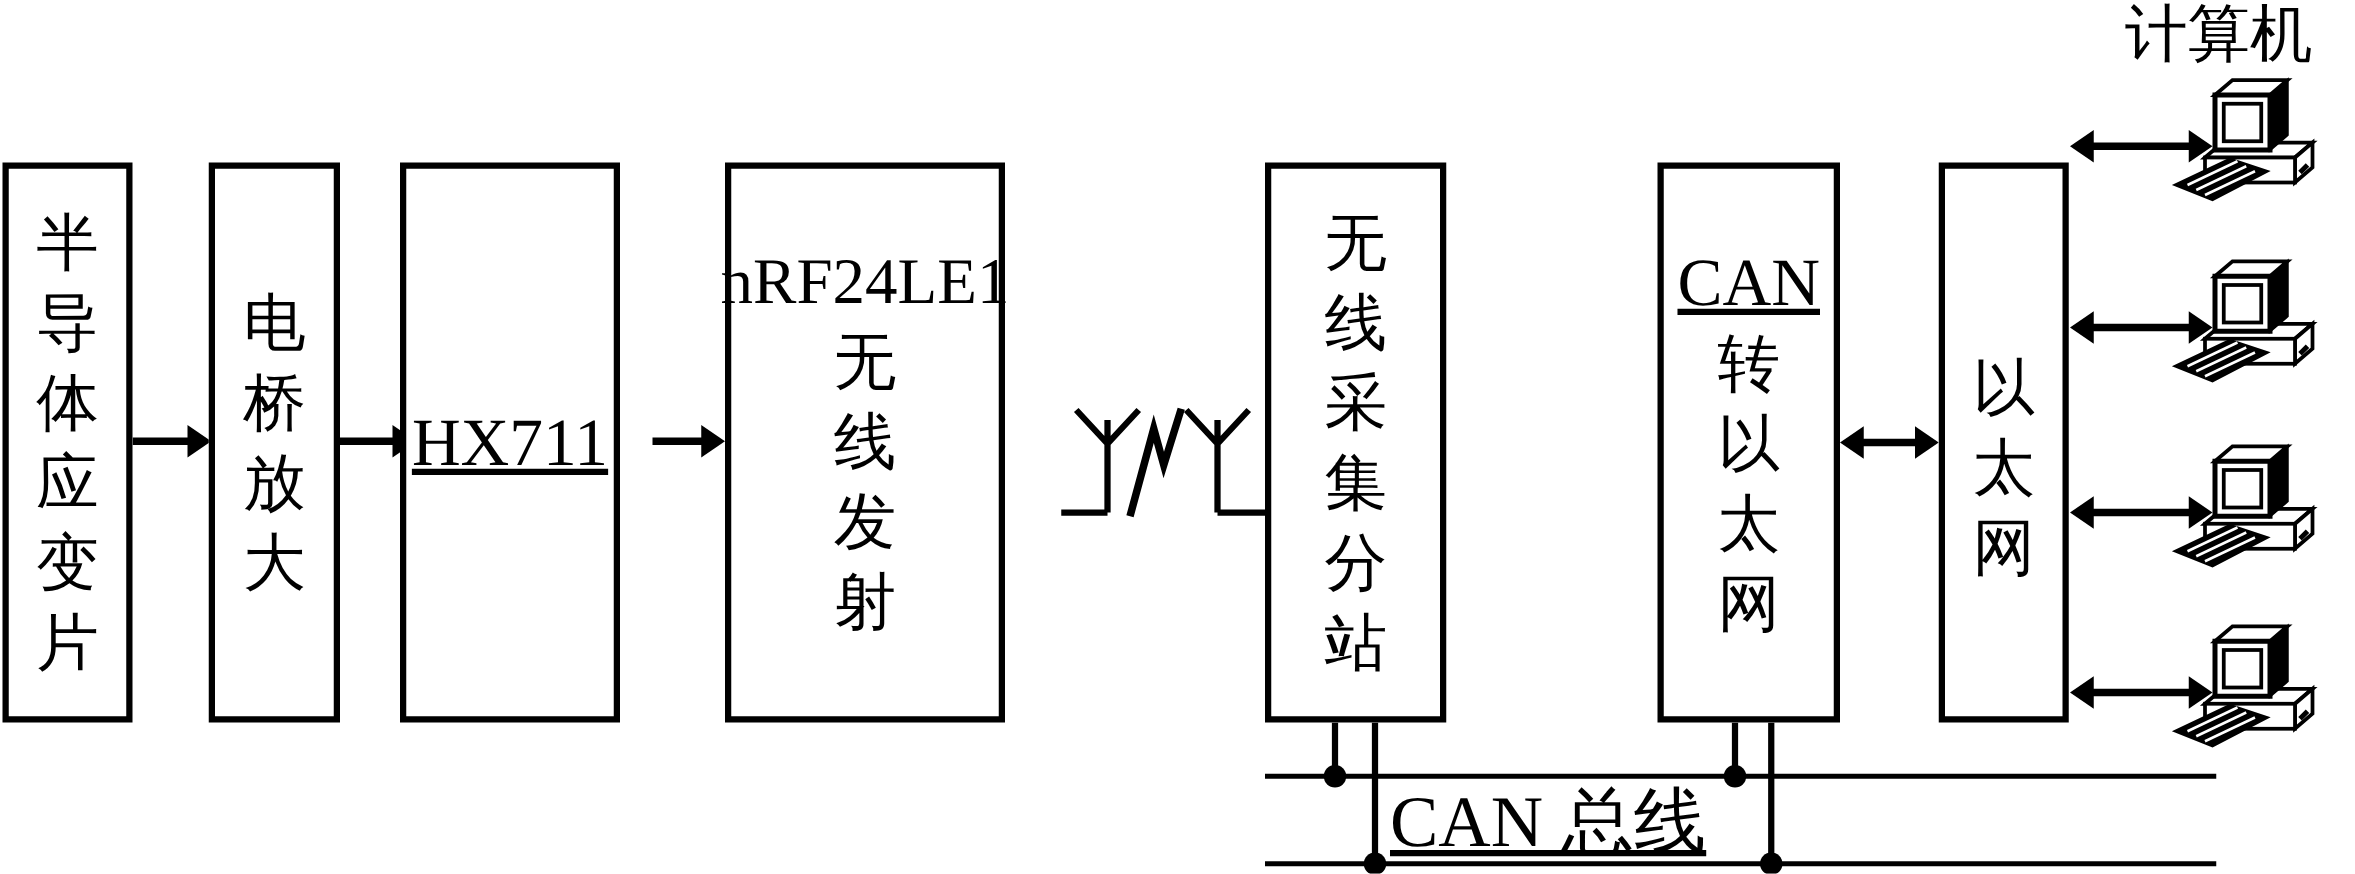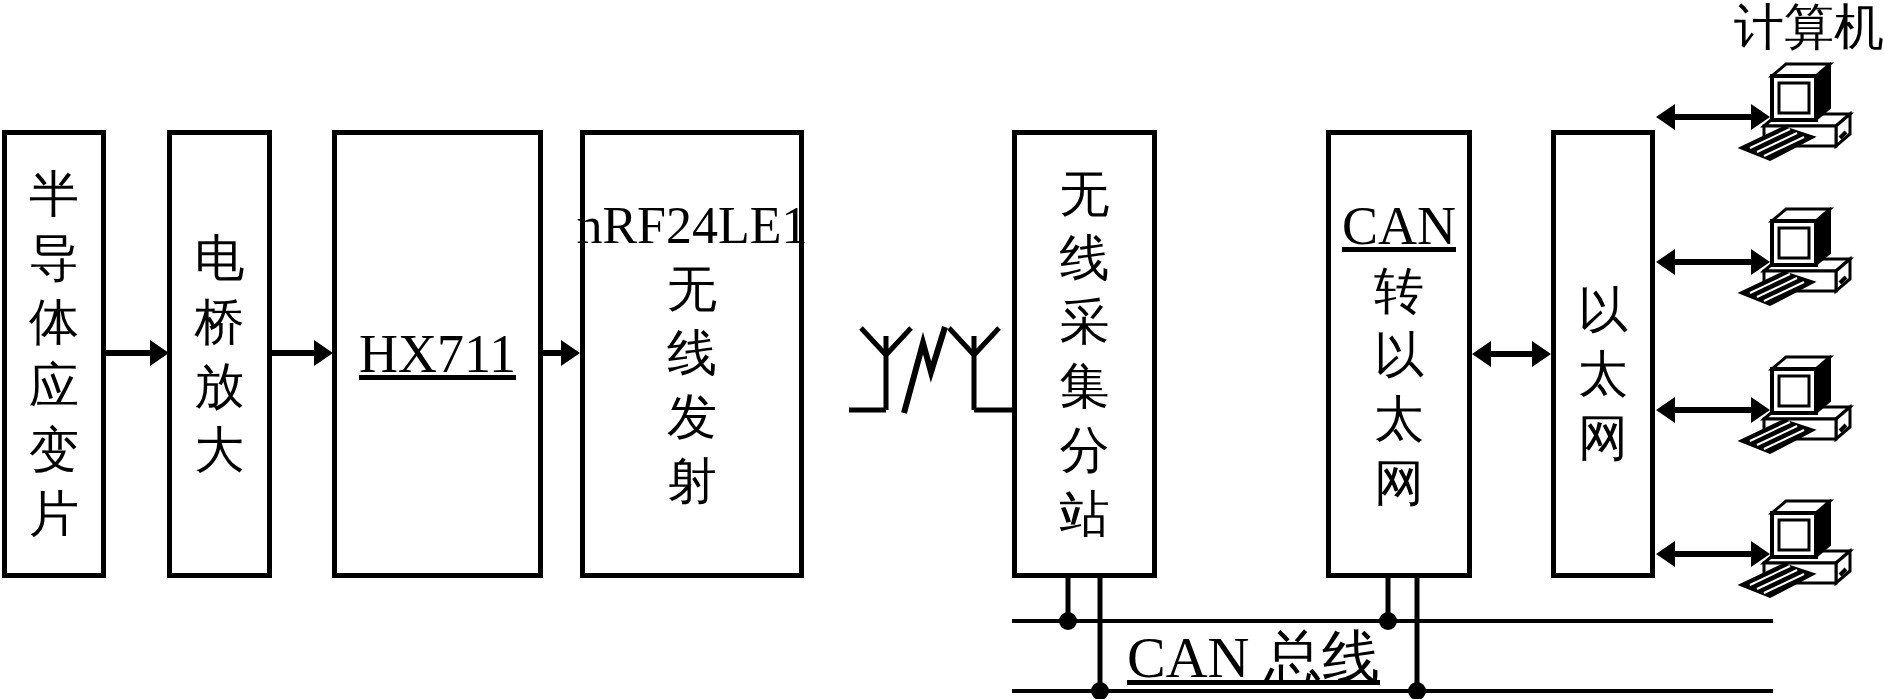--- a/index.html
+++ b/index.html
@@ -24,26 +24,26 @@
     flex-direction: column;
     align-items: center;
     justify-content: center;
     text-align: center;
   }
   .ln  { display: block; font-size: 50px; line-height: 64px; white-space: nowrap; }
   .lat { font-size: 54px; line-height: 66px; text-decoration: underline; }
   .nrf { font-size: 52px; line-height: 62px; }
   .b1 { left: 2px;    width: 104px; }
   .b2 { left: 167px;  width: 105px; }
-  .b3 { left: 332px;  width: 211px; }
+  .b3 { left: 320px;  width: 176px; }
   .b4 { left: 580px;  width: 224px; }
   .b5 { left: 1012px; width: 145px; }
   .b6 { left: 1326px; width: 146px; }
   .b7 { left: 1551px; width: 104px; padding-top: 40px; }
-  .lbl { position: absolute; text-align: right; white-space: nowrap; }
+  .lbl { position: absolute; text-align: left; white-space: nowrap; }
   .computers-label { left: 1700px; top: 0px;   width: 184px; font-size: 50px; line-height: 54px; }
   .canbus-label    { left: 1112px; top: 626px; width: 268px; font-size: 58px; line-height: 64px; text-decoration: underline; }
 </style>
 </head>
 <body>
 
 <div class="stage">
 
   <svg class="art" width="1884" height="699" viewBox="0 0 1884 699">
     <defs>

